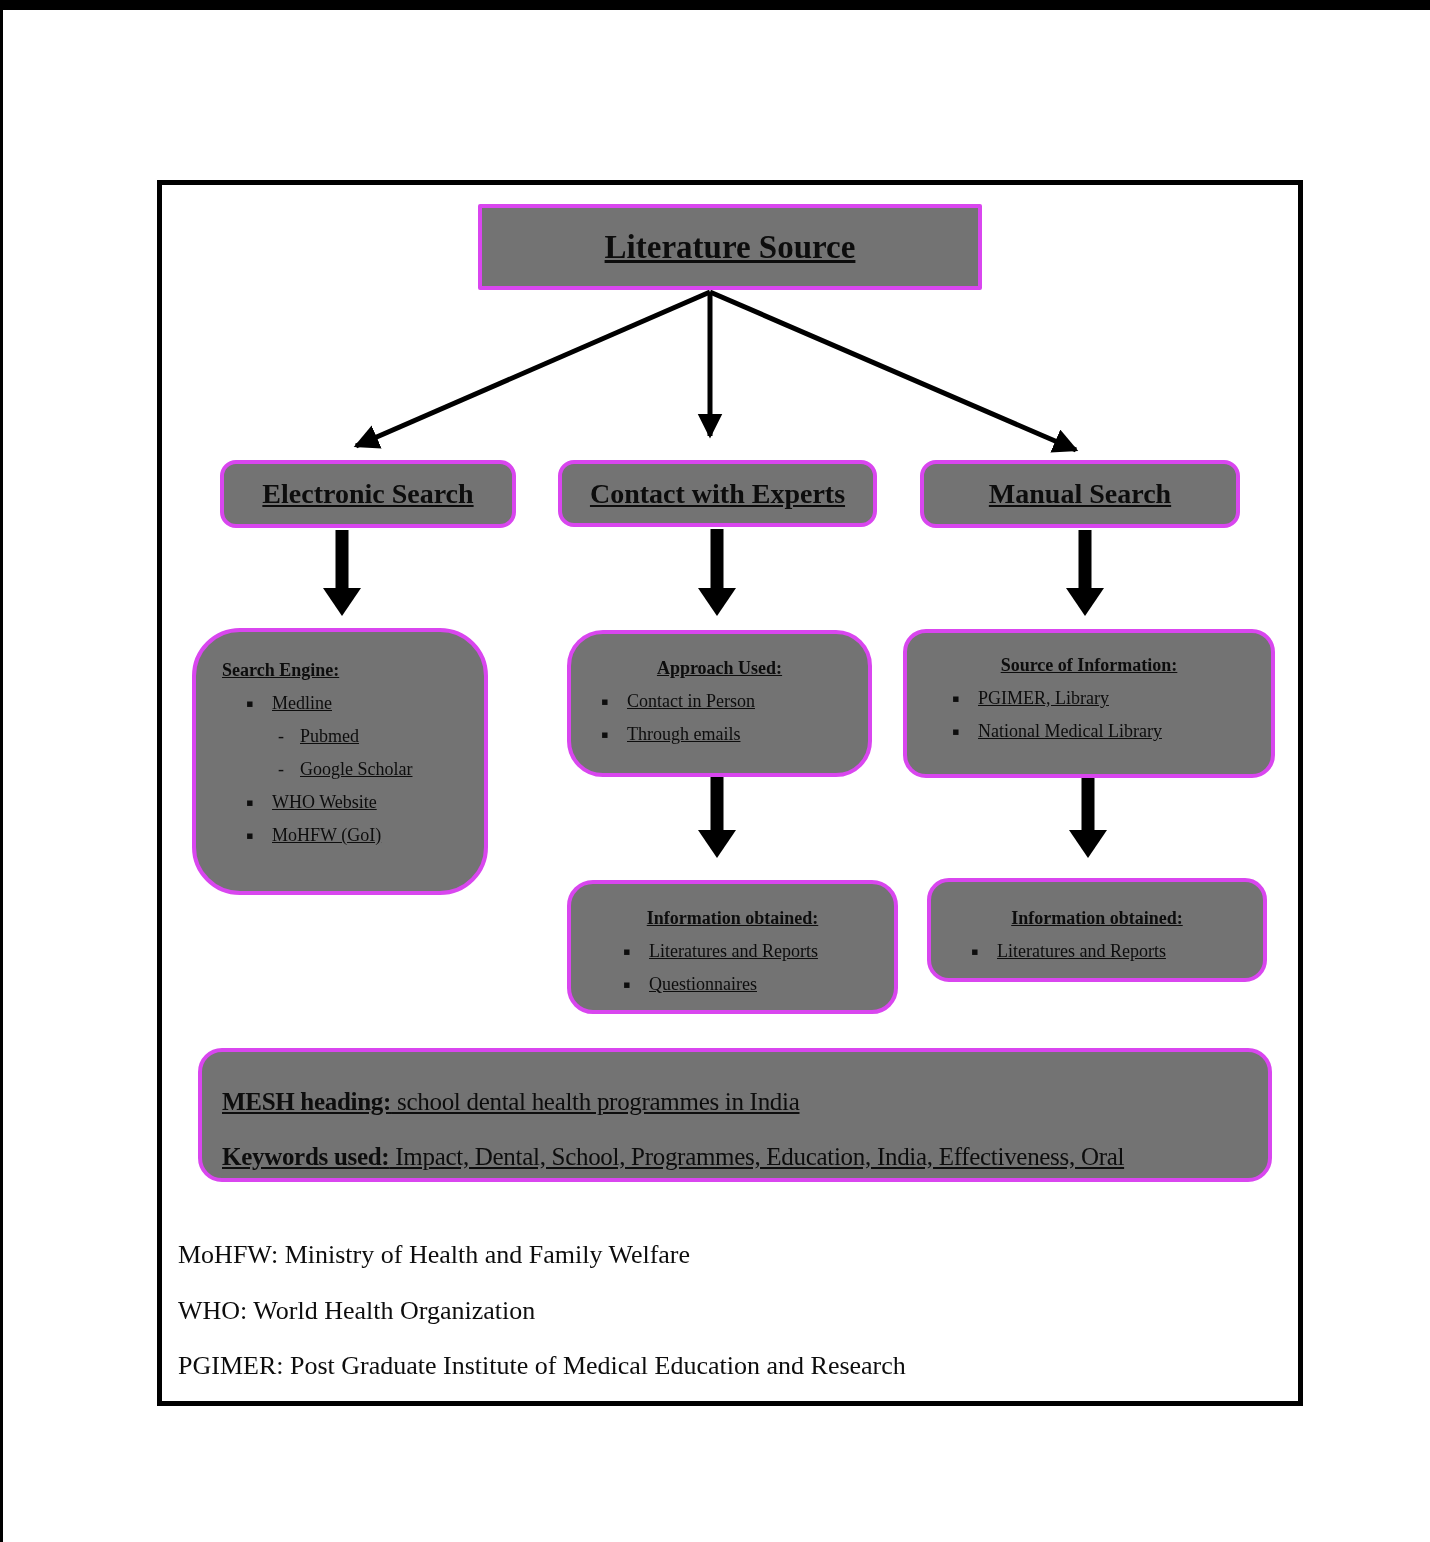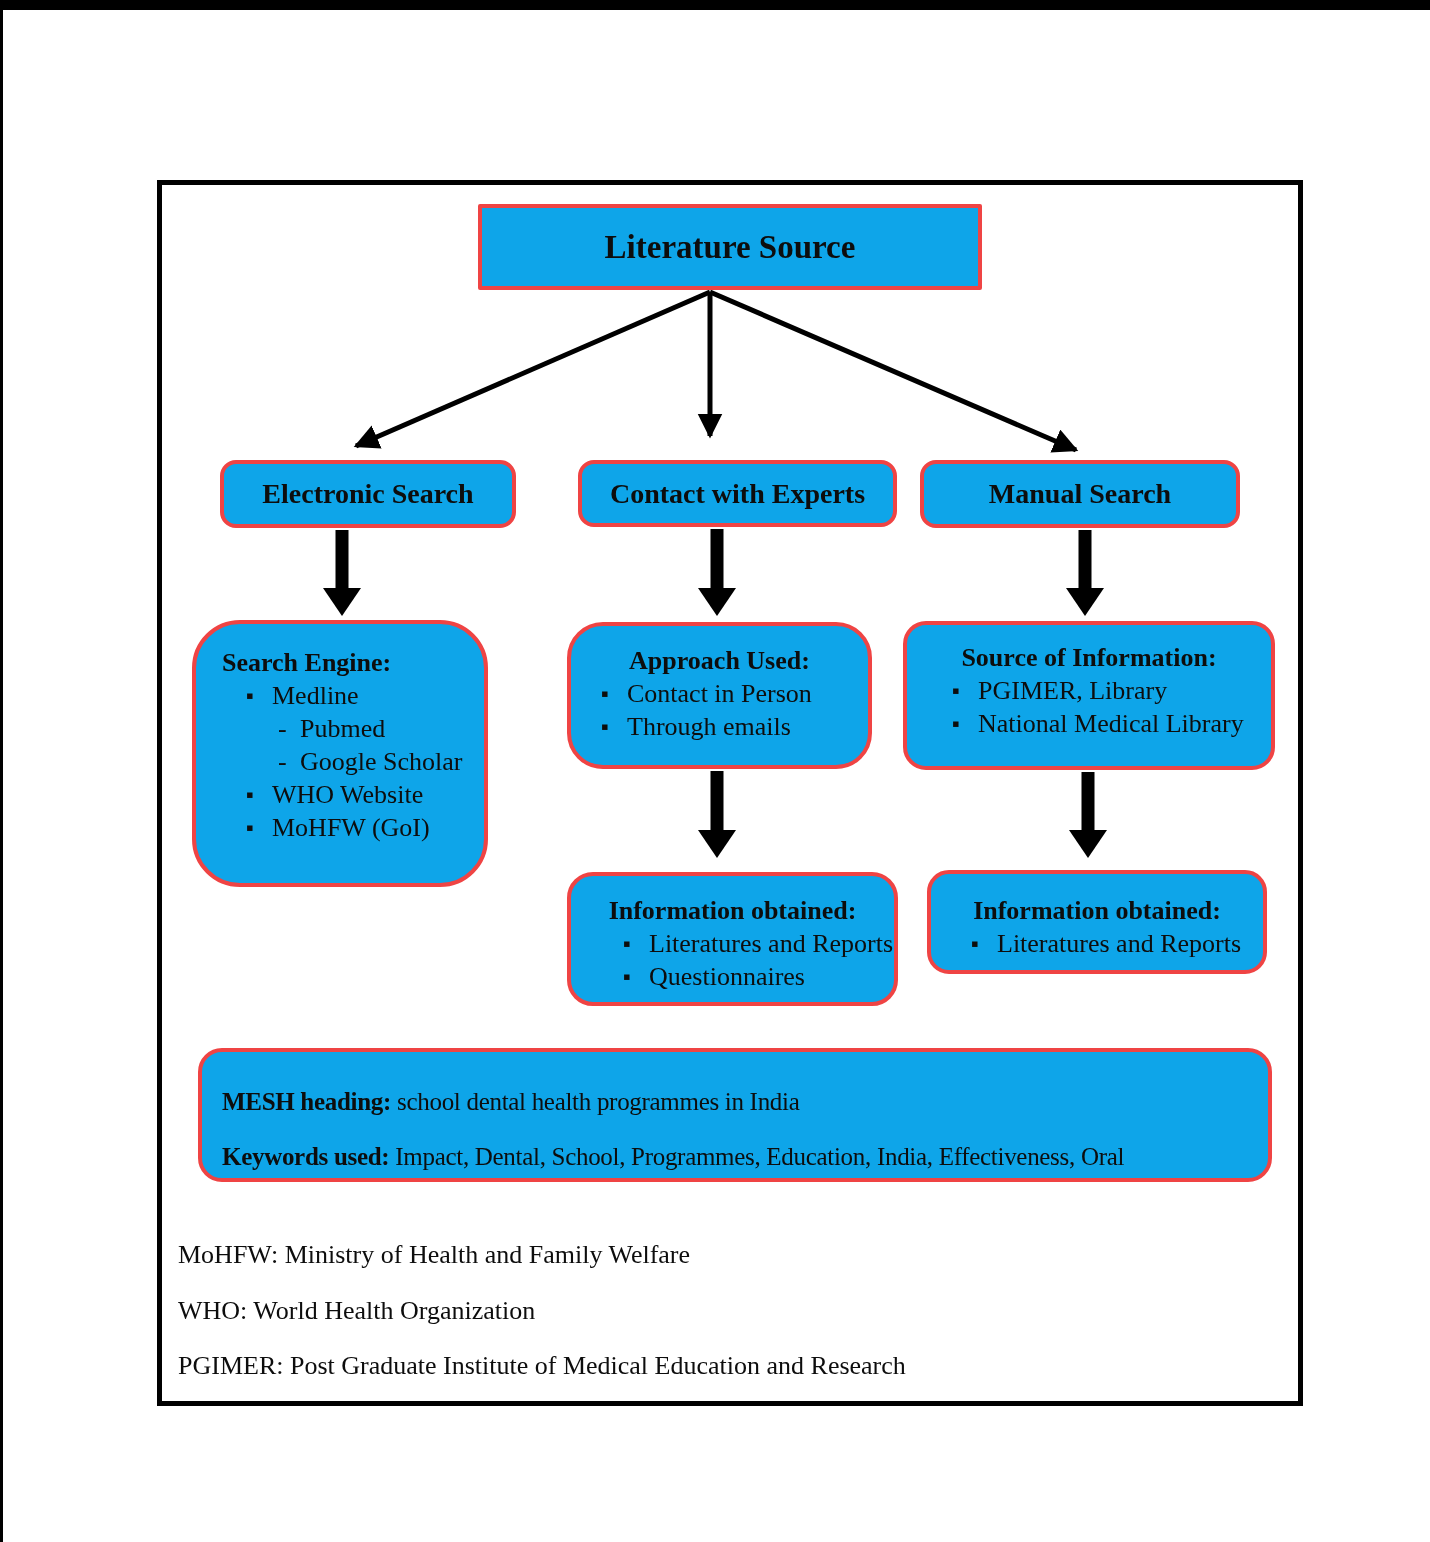--- a/index.html
+++ b/index.html
@@ -12,33 +12,33 @@
 
   
   .scan-top{position:absolute;left:0;top:0;width:1430px;height:10px;background:#000;}
   .scan-left{position:absolute;left:0;top:0;width:3px;height:1542px;background:#000;}
 
   
   .frame{position:absolute;left:157px;top:180px;width:1146px;height:1226px;
     border:5px solid #000;box-sizing:border-box;background:#fff;}
 
   
-  .bbox{position:absolute;border:4px solid #ef4444;background:#0ea5e9;box-sizing:border-box;}
+  .bbox{position:absolute;border:4px solid #d946ef;background:#737373;box-sizing:border-box;text-decoration:underline;}
 
   .root-box{left:478px;top:204px;width:504px;height:86px;border-radius:2px;
     display:flex;align-items:center;justify-content:center;}
   .root-box .t{font-weight:bold;font-size:33px;}
 
   .branch-box{display:flex;align-items:center;justify-content:center;border-radius:16px;}
   .branch-box .t{font-weight:bold;font-size:28px;white-space:nowrap;}
   .b-electronic{left:220px;top:460px;width:296px;height:68px;}
-  .b-contact{left:578px;top:460px;width:319px;height:67px;}
+  .b-contact{left:558px;top:460px;width:319px;height:67px;}
   .b-manual{left:920px;top:460px;width:320px;height:68px;}
 
-  .detail-box{font-size:26px;line-height:33px;}
+  .detail-box{font-size:18px;line-height:33px;margin-top:8px;}
   .detail-box .title{font-weight:bold;white-space:nowrap;}
   .detail-box ul{margin:0;padding:0;list-style:none;}
   .detail-box li{white-space:nowrap;position:relative;}
   li.square{padding-left:38px;}
   li.square::before{content:"\25AA";position:absolute;left:12px;font-size:22px;}
   li.dash{padding-left:66px;}
   li.dash::before{content:"-";position:absolute;left:44px;}
 
   .d-search{left:192px;top:620px;width:296px;height:267px;border-radius:48px;padding:22px 8px 0 26px;}
   .d-search ul{padding-left:12px;}

